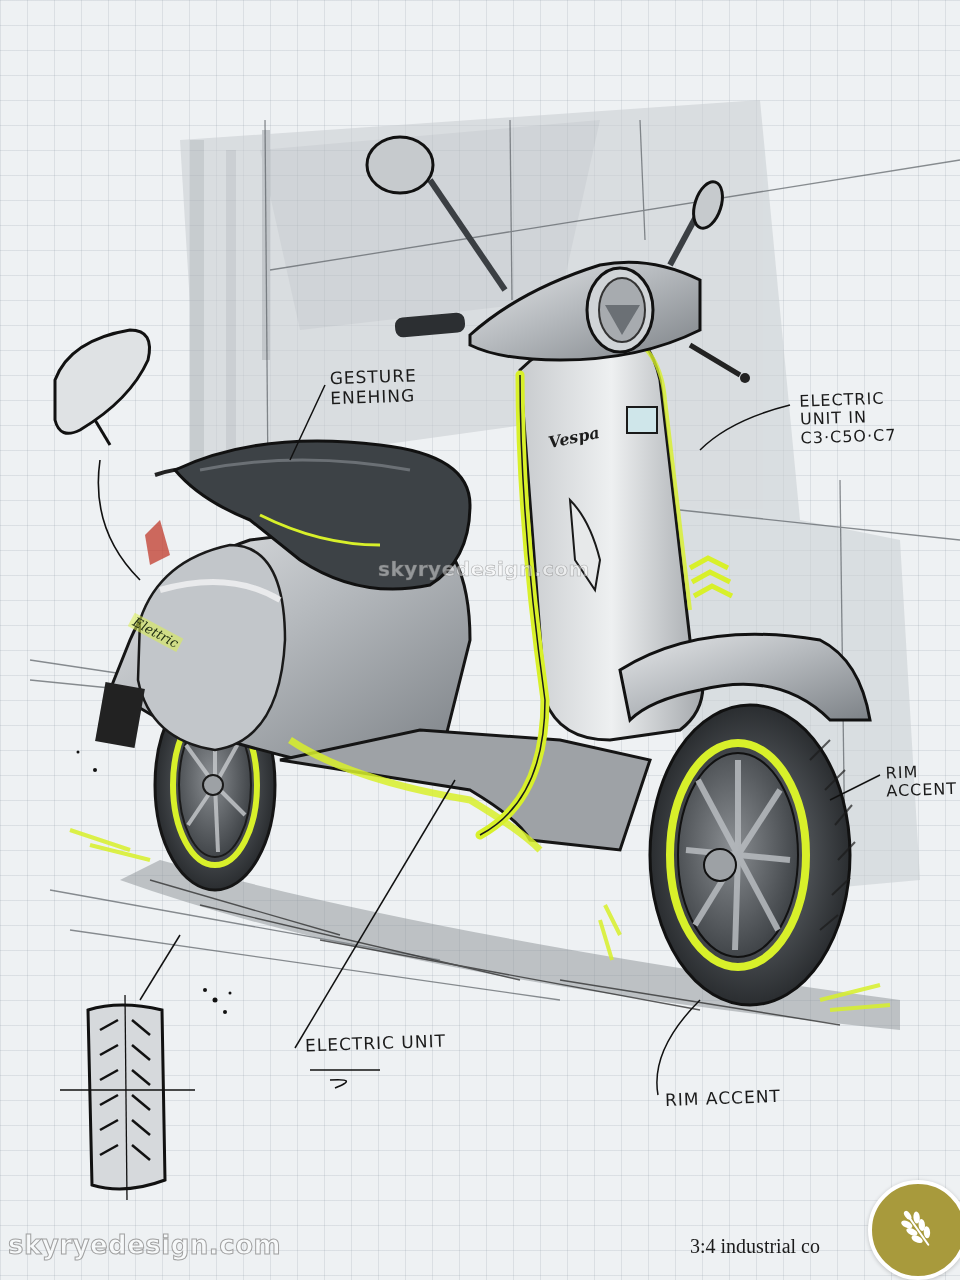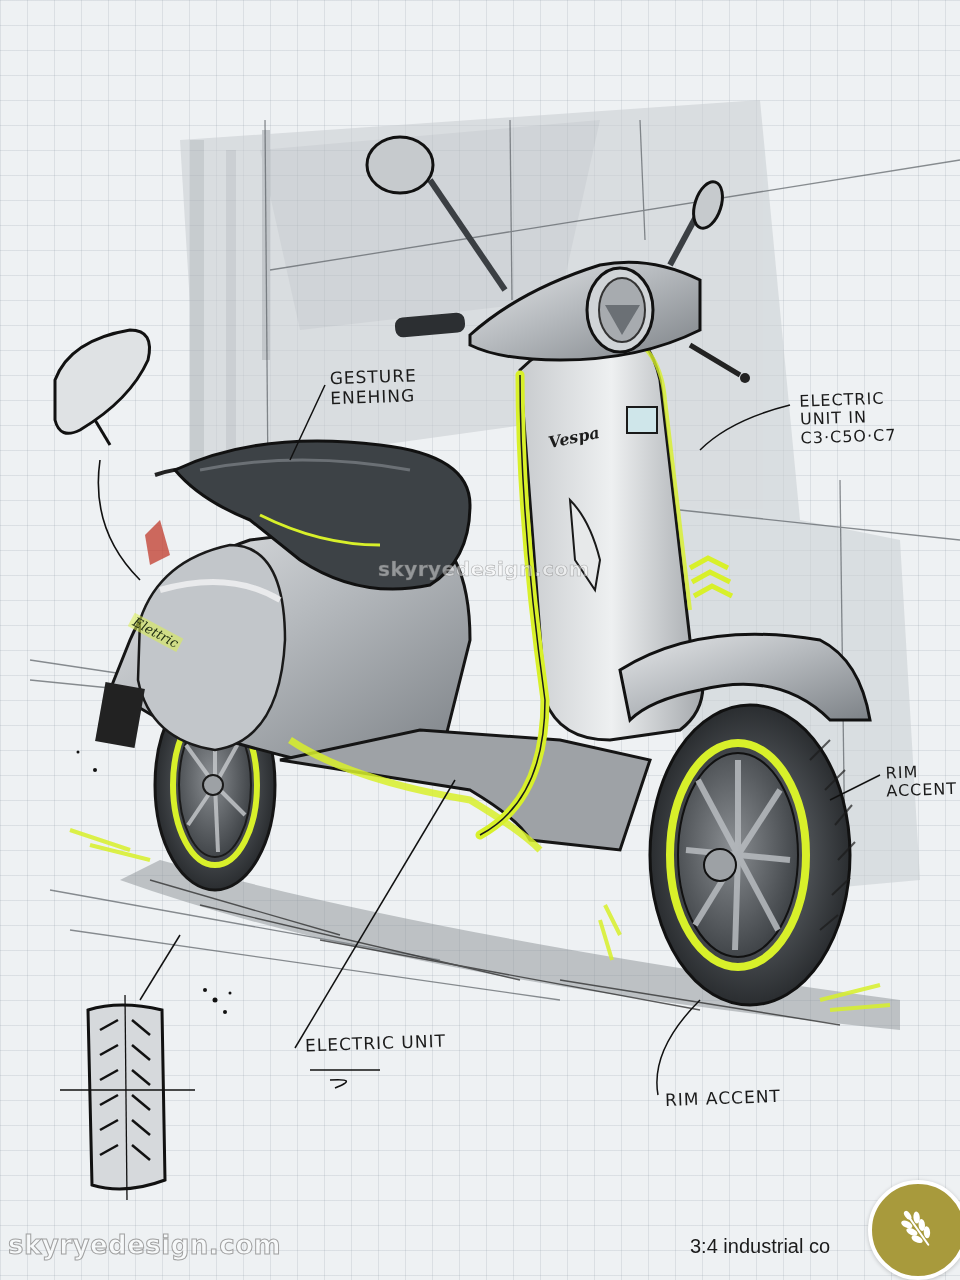--- a/index.html
+++ b/index.html
@@ -29,21 +29,21 @@
       transform: rotate(-2deg);
     }
     .note.n-gesture { left: 330px; top: 367px; font-size: 17px; width: 130px; }
     .note.n-elec-unit-in { left: 800px; top: 390px; font-size: 16px; width: 150px; }
     .note.n-rim-right { left: 886px; top: 763px; font-size: 16px; width: 80px; }
     .note.n-elec-unit { left: 305px; top: 1033px; font-size: 17px; width: 200px; }
     .note.n-rim-bottom { left: 665px; top: 1088px; font-size: 17px; width: 170px; }
     .note-line { display: block; }
     .caption {
       position: absolute; left: 690px; top: 1235px;
-      font-family: Liberation Sans, sans-serif; font-size: 20px; color: #1b1b1b;
+      font-family: Liberation Serif, serif; font-size: 20px; color: #1b1b1b;
       white-space: nowrap;
     }
     .watermark {
       position: absolute; left: 8px; top: 1230px;
       font-family: "DejaVu Sans", sans-serif; font-weight: 700; font-size: 26px;
       color: rgba(255,255,255,0.55);
       -webkit-text-stroke: 1px rgba(140,140,140,0.8);
       letter-spacing: 0.5px;
     }
     .watermark-center {

